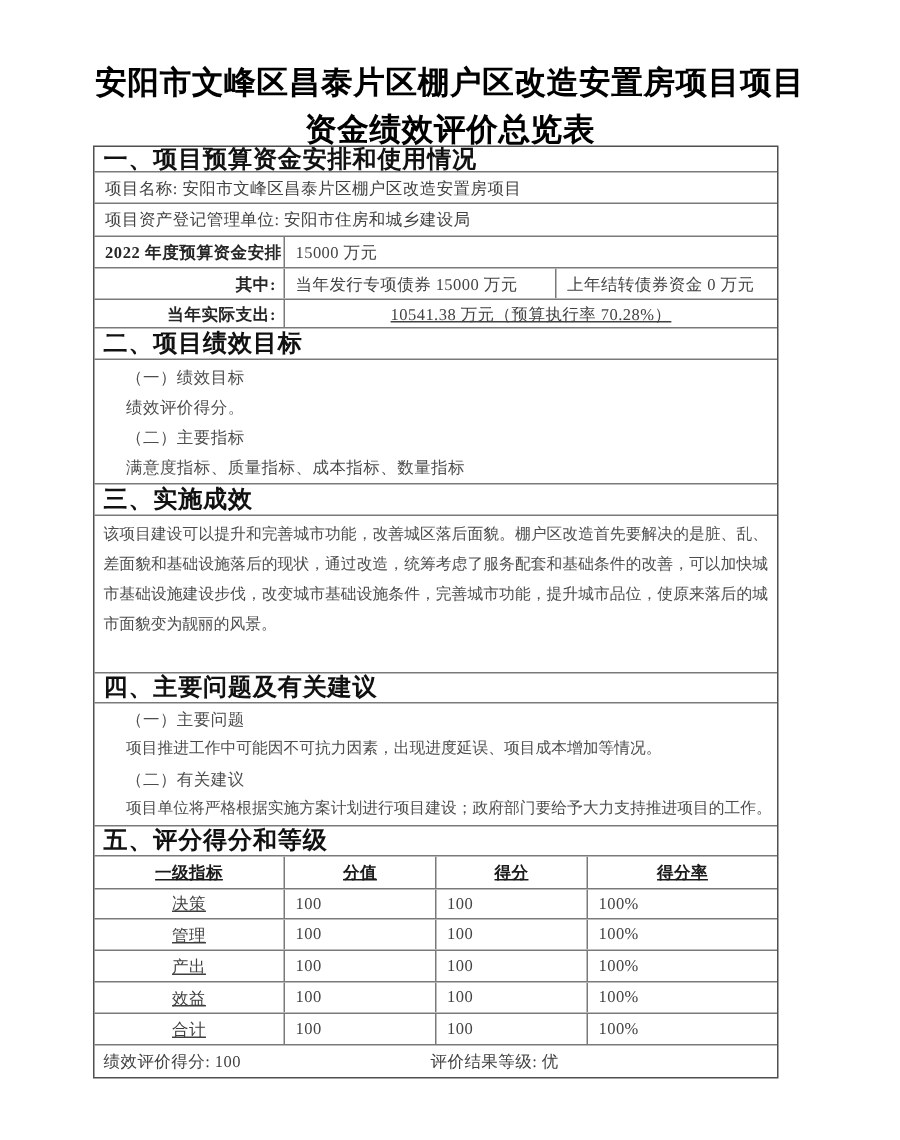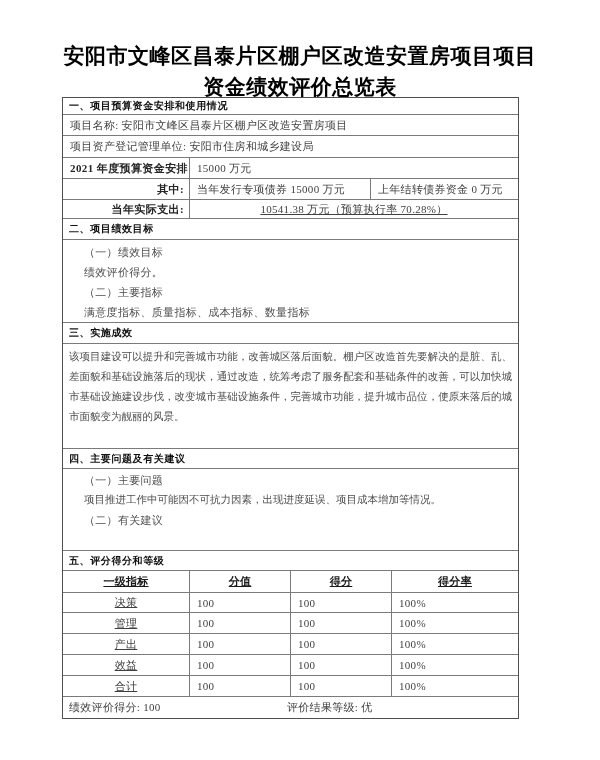--- a/index.html
+++ b/index.html
@@ -17,21 +17,21 @@
     box-sizing:border-box;border:1px solid #4f4f4f;background:#ffffff;
     font-size:11px;letter-spacing:0.3px;
   }
   .row{
     display:flex;box-sizing:border-box;border-bottom:1px solid #7a7a7a;
     align-items:center;overflow:hidden;
   }
   .row.last{border-bottom:none;}
   .sec-header{
     font-family:"Liberation Sans", sans-serif;font-weight:700;color:#111111;
-    font-size:10px;padding-left:6px;letter-spacing:0.6px;
+    font-size:16px;padding-left:6px;letter-spacing:0.6px;
   }
   .cell{
     box-sizing:border-box;height:100%;display:flex;align-items:center;overflow:hidden;
   }
   .cell + .cell{border-left:1px solid #7a7a7a;}
   .pad-l{padding-left:7px;}
   .align-r{justify-content:flex-end;padding-right:5px;}
   .center{justify-content:center;text-decoration:underline;}
   .bold-label{font-weight:700;color:#262626;letter-spacing:0.4px;}
   .flex1{flex:1;}
@@ -59,21 +59,21 @@
   <div>资金绩效评价总览表</div>
 </div>
 
 <div class="doc-table">
 
   <div class="row sec-header" style="height:17px">一、项目预算资金安排和使用情况</div>
   <div class="row pad-l" style="height:21px">项目名称: 安阳市文峰区昌泰片区棚户区改造安置房项目</div>
   <div class="row pad-l" style="height:22px">项目资产登记管理单位: 安阳市住房和城乡建设局</div>
 
   <div class="row" style="height:21px">
-    <div class="cell pad-l bold-label" style="width:126px">2021 年度预算资金安排</div>
+    <div class="cell pad-l bold-label" style="width:126px">2022 年度预算资金安排</div>
     <div class="cell pad-l flex1">15000 万元</div>
   </div>
 
   <div class="row" style="height:21px">
     <div class="cell align-r bold-label" style="width:126px">其中:</div>
     <div class="cell pad-l" style="width:181px">当年发行专项债券 15000 万元</div>
     <div class="cell pad-l flex1">上年结转债券资金 0 万元</div>
   </div>
 
   <div class="row" style="height:19px">
@@ -95,20 +95,21 @@
   <div class="row" style="height:105px">
     <div class="content-cell long-text para" style="padding-top:3px">该项目建设可以提升和完善城市功能，改善城区落后面貌。棚户区改造首先要解决的是脏、乱、差面貌和基础设施落后的现状，通过改造，统筹考虑了服务配套和基础条件的改善，可以加快城市基础设施建设步伐，改变城市基础设施条件，完善城市功能，提升城市品位，使原来落后的城市面貌变为靓丽的风景。</div>
   </div>
 
   <div class="row sec-header" style="height:20px">四、主要问题及有关建议</div>
   <div class="row" style="height:82px">
     <div class="content-cell" style="padding-top:1px">
       <div class="content-line">（一）主要问题</div>
       <div class="content-line long-text">项目推进工作中可能因不可抗力因素，出现进度延误、项目成本增加等情况。</div>
       <div class="content-line">（二）有关建议</div>
+      <div class="content-line long-text">项目单位将严格根据实施方案计划进行项目建设；政府部门要给予大力支持推进项目的工作。</div>
     </div>
   </div>
 
   <div class="row sec-header" style="height:20px">五、评分得分和等级</div>
 
   <div class="row" style="height:22px">
     <div class="cell center s5-head" style="width:126px">一级指标</div>
     <div class="cell center s5-head" style="width:101px">分值</div>
     <div class="cell center s5-head" style="width:101px">得分</div>
     <div class="cell center s5-head flex1">得分率</div>

